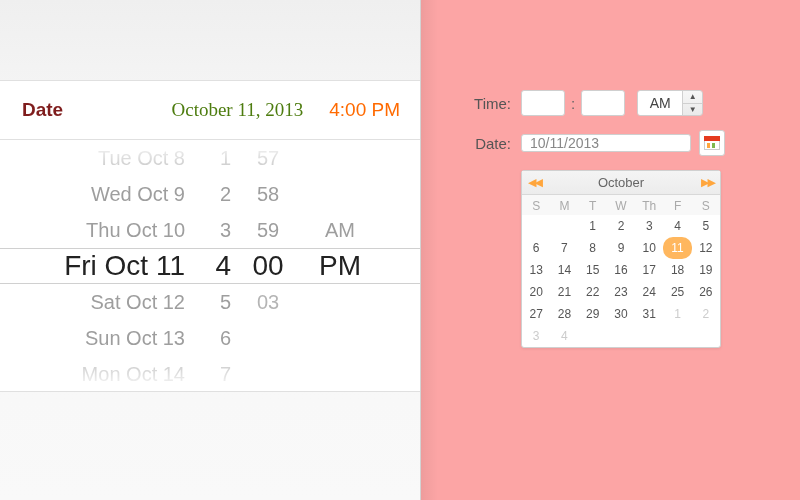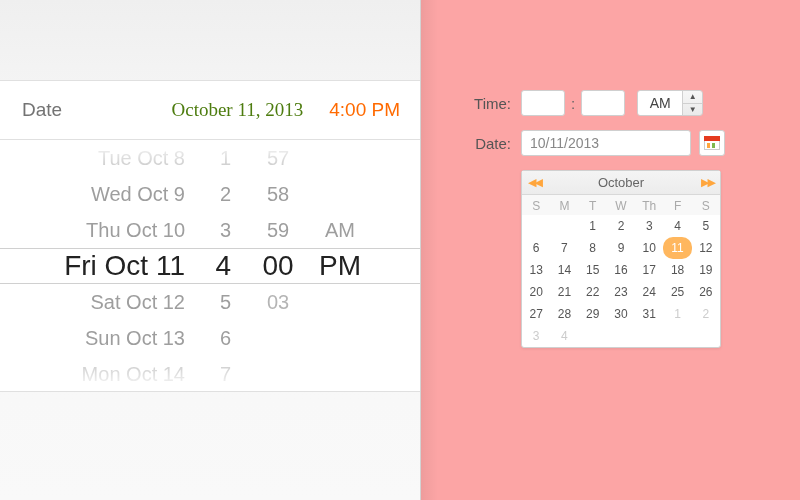--- a/index.html
+++ b/index.html
@@ -40,21 +40,21 @@
   .date-row {
     margin-top: 80px;
     background: #fff;
     border-top: 1px solid #e0e0e0;
     border-bottom: 1px solid #e0e0e0;
     padding: 18px 20px 18px 22px;
     display: flex;
     align-items: center;
     font-size: 19px;
   }
-  .date-row .label { color: #737373; flex: 0 0 auto; }
+  .date-row .label { color: #7f1d1d; flex: 0 0 auto; font-weight: bold; }
   .date-row .spacer { flex: 1; }
   .date-row .date-value { color: #4d7c0f; margin-right: 26px; font-family: Liberation Serif, serif; }
   .date-row .time-value { color: #ff6a00; }
 
   
   .picker-wrap {
     background: #fff;
     border-bottom: 1px solid #e0e0e0;
     position: relative;
     height: 252px;
@@ -65,21 +65,21 @@
     height: 252px;
   }
   .picker-col {
     position: absolute;
     top: 0;
     height: 252px;
     text-align: center;
   }
   .picker-col.daycol { left: 16px; width: 175px; text-align: right; padding-right: 6px; }
   .picker-col.hourcol { left: 185px; width: 50px; text-align: right; padding-right: 4px; }
-  .picker-col.mincol  { left: 248px; width: 60px; }
+  .picker-col.mincol  { left: 238px; width: 60px; }
   .picker-col.apcol   { left: 310px; width: 60px; }
   .picker-slot {
     height: 36px;
     line-height: 36px;
     font-size: 20px;
     color: #b5b5b5;
     white-space: nowrap;
     font-weight: 300;
   }
   .picker-slot.near { color: #9e9e9e; font-weight: 400; }
@@ -153,21 +153,21 @@
     align-items: center;
     justify-content: center;
     font-size: 8px;
     color: #555;
     cursor: pointer;
   }
   .stepper div:first-child { border-bottom: 1px solid #d0d0d0; }
 
   .date-input {
     width: 170px;
-    height: 26px;
+    height: 18px;
     border: 1px solid #cfcfcf;
     border-radius: 3px;
     font-size: 14px;
     padding: 0 8px;
     color: #888;
     background: #fff;
   }
   .cal-icon-btn {
     width: 26px;
     height: 26px;

